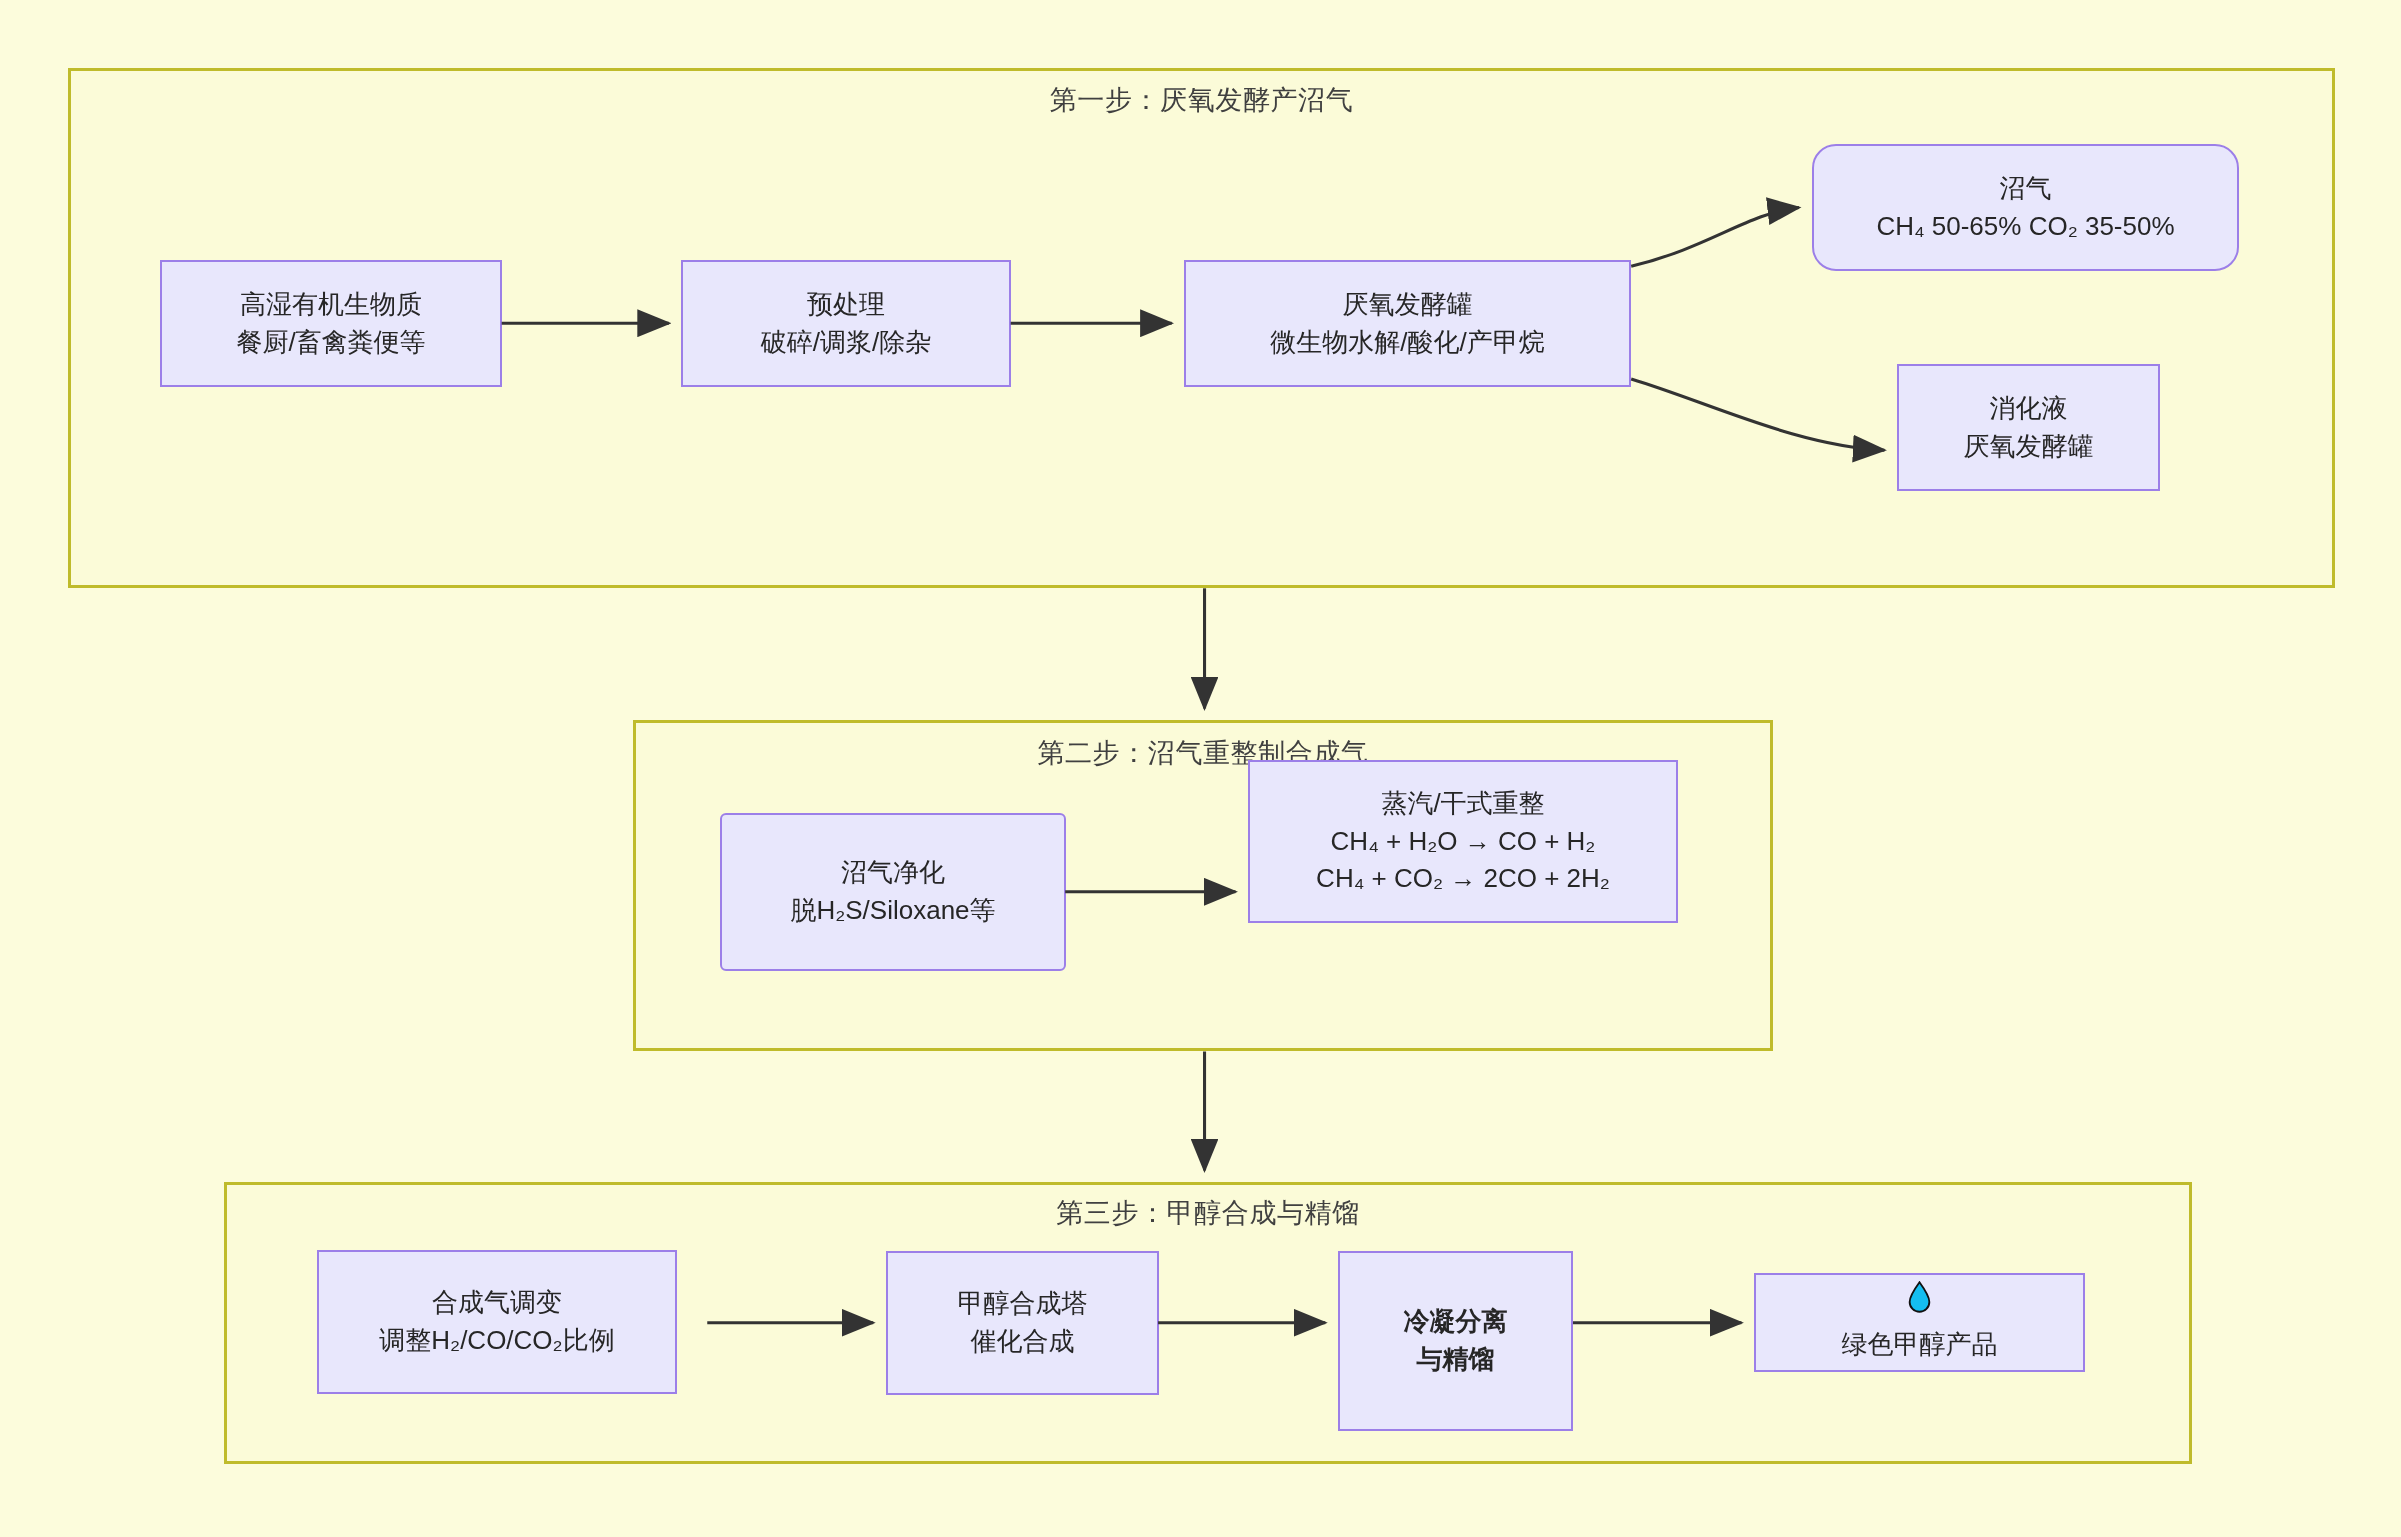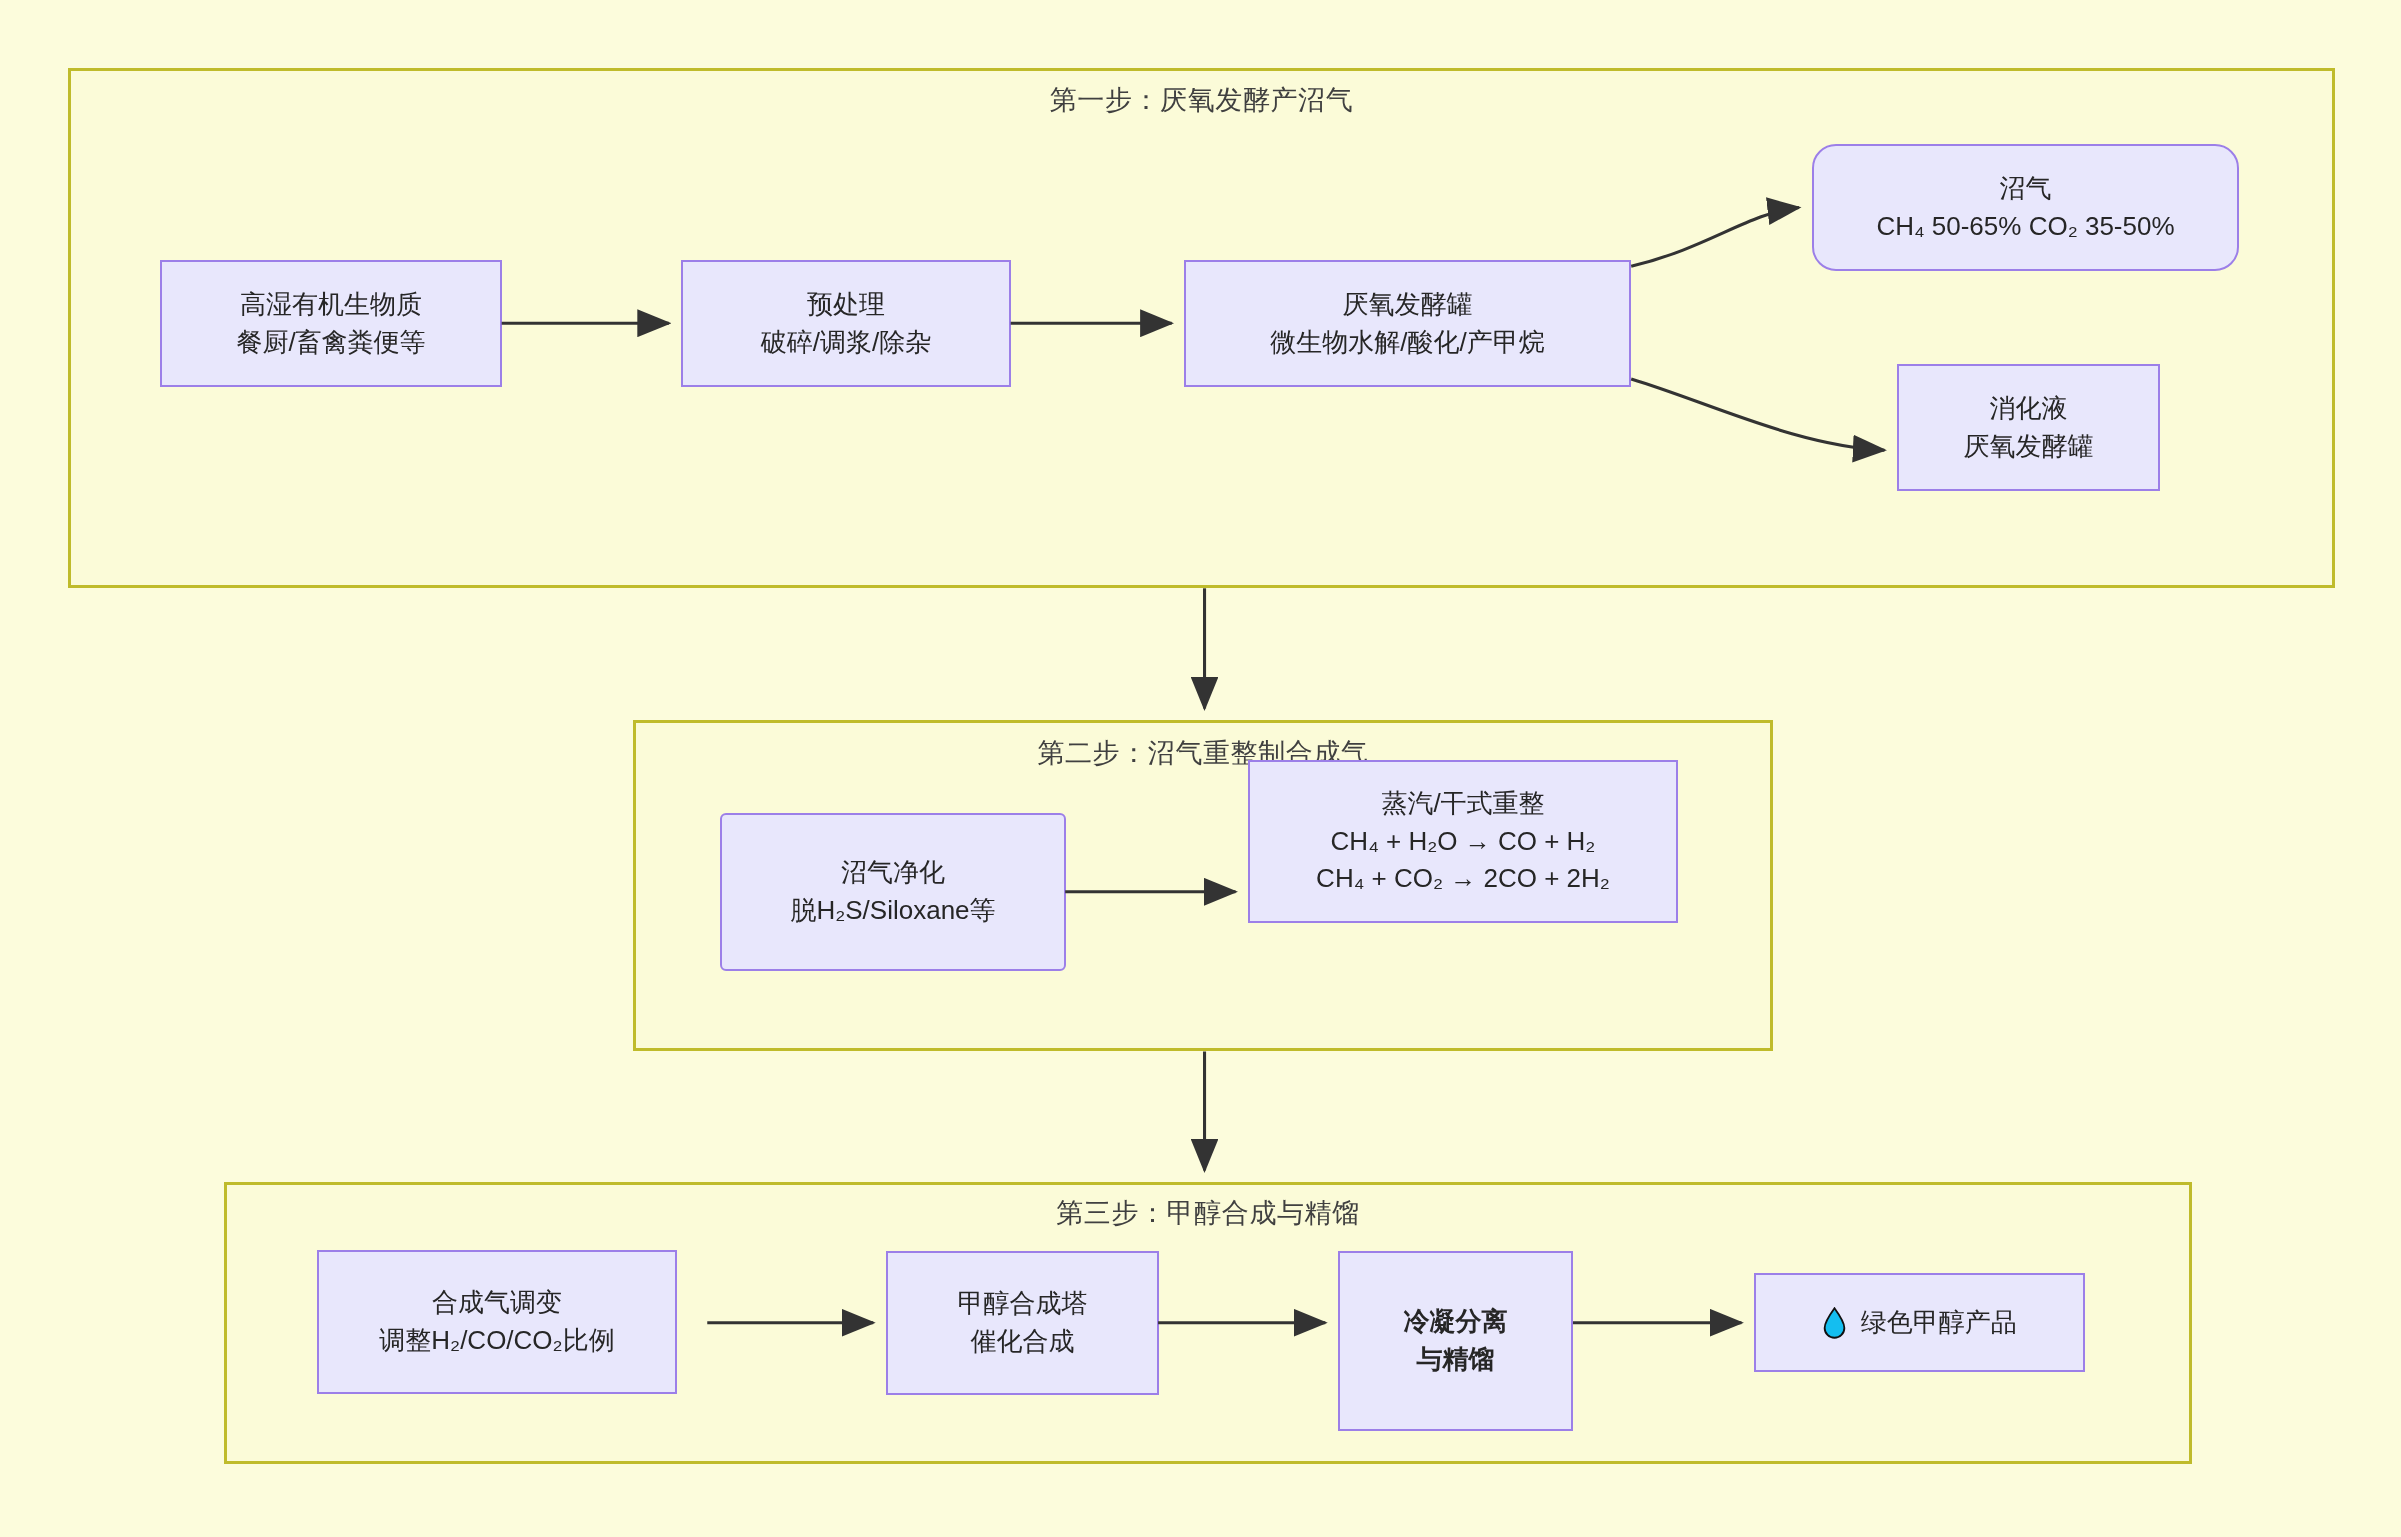--- a/index.html
+++ b/index.html
@@ -40,21 +40,21 @@
     flex-direction: column;
     align-items: center;
     justify-content: center;
     color: #262626;
     font-size: 26px;
     line-height: 1.45;
     text-align: center;
     padding: 3.7px 8.7px;
   }
   .node .ln { display: block; white-space: nowrap; }
-  .node.with-icon { flex-direction: row; gap: 13.6px; }
+  .node.with-icon { flex-direction: column; gap: 13.6px; }
   .droplet {
     display: inline-block;
     width: 25px;
     height: 32px;
     flex: 0 0 auto;
   }
   svg.edges {
     position: absolute;
     left: 0;
     top: 0;

